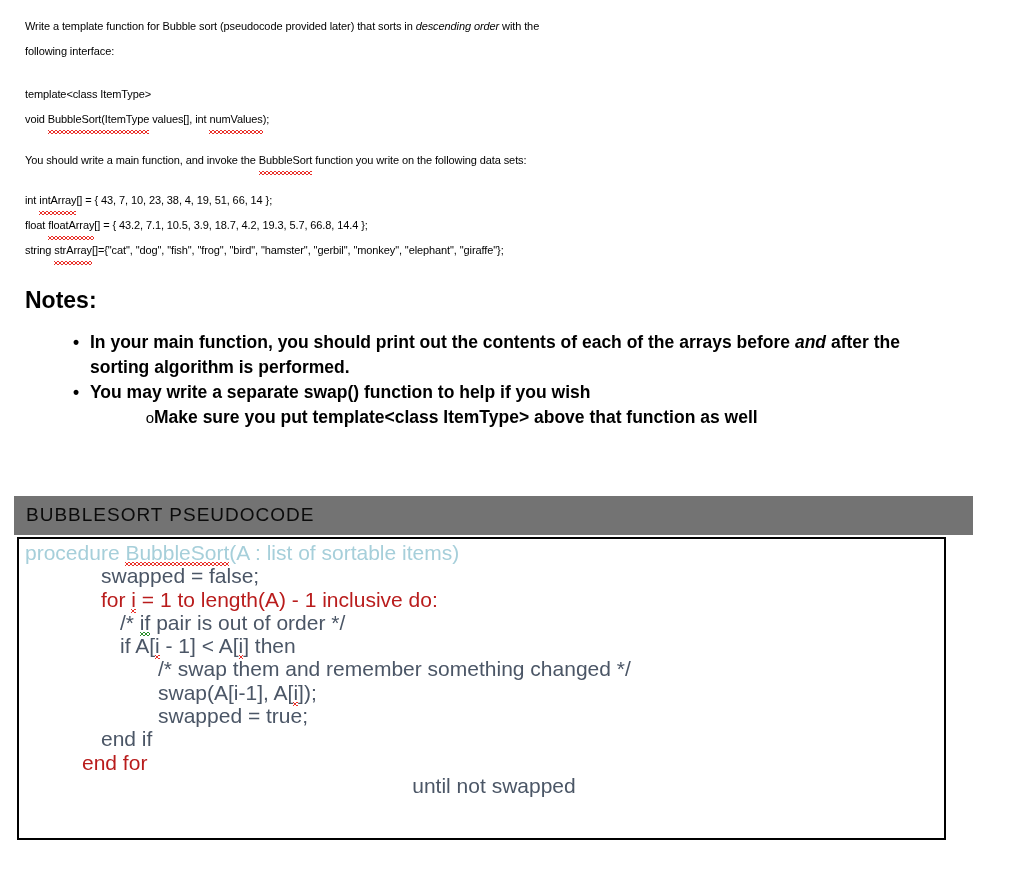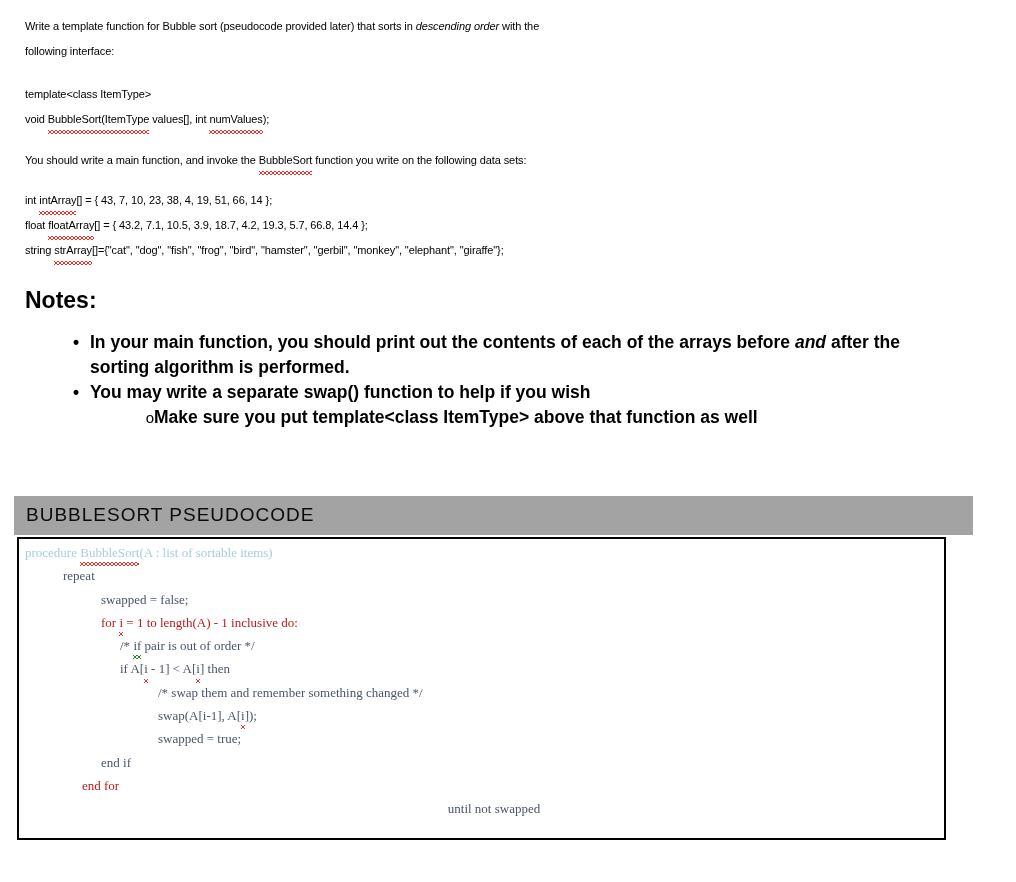--- a/index.html
+++ b/index.html
@@ -105,21 +105,21 @@
   .lvl2 .marker { width: 40px; font-weight: normal; font-size: 15px; }
   .bullet-row em { font-style: italic; }
 
   
   .ps-header {
     position: absolute;
     left: 14px;
     top: 496px;
     width: 959px;
     height: 39px;
-    background: #a3a3a3;
+    background: #737373;
   }
   .ps-header-text {
     position: absolute;
     left: 12px;
     top: 8px;
     font-size: 19px;
     letter-spacing: 1.0px;
     color: #0b0b0b;
   }
 
@@ -131,22 +131,22 @@
     height: 303px;
     border: 2.5px solid #000000;
     background: #ffffff;
     box-sizing: border-box;
     overflow: hidden;
   }
   .code-inner {
     padding: 2px 0 0 6px;
   }
   .cl {
-    font-family: Liberation Serif, serif;
-    font-size: 13px;
+    font-family: Liberation Sans, sans-serif;
+    font-size: 21px;
     line-height: 23.3px;
     white-space: pre;
     color: #4b5666;
   }
   .k-teal { color: #a6cfda; }
   .k-blue { color: #b91c1c; }
   .k-dark { color: #4b5666; }
 
   .ind0 { padding-left: 0px; }
   .ind1 { padding-left: 38px; }
@@ -199,21 +199,20 @@
       </div>
     </div>
 
   <div class="ps-header">
     <div class="ps-header-text">BUBBLESORT PSEUDOCODE</div>
   </div>
 
   <div class="code-box">
     <div class="code-inner" id="code-lines">
         <div class="cl ind0"><span class="k-teal">procedure </span><span class="k-teal sq">BubbleSort</span><span class="k-teal">(A : list of sortable items)</span></div>
-        <div class="cl ind1"><span class="k-dark">repeat</span></div>
         <div class="cl ind2"><span class="k-dark">swapped = false;</span></div>
         <div class="cl ind2"><span class="k-blue">for </span><span class="k-blue sq">i</span><span class="k-blue"> = 1 to length(A) - 1 inclusive do:</span></div>
         <div class="cl ind3"><span class="k-dark">/* </span><span class="k-dark sq sqg">if</span><span class="k-dark"> pair is out of order */</span></div>
         <div class="cl ind3"><span class="k-dark">if A[</span><span class="k-dark sq">i</span><span class="k-dark"> - 1] &lt; A[</span><span class="k-dark sq">i</span><span class="k-dark">] then</span></div>
         <div class="cl ind4"><span class="k-dark">/* swap them and remember something changed */</span></div>
         <div class="cl ind4"><span class="k-dark">swap(A[i-1], A[</span><span class="k-dark sq">i</span><span class="k-dark">]);</span></div>
         <div class="cl ind4"><span class="k-dark">swapped = true;</span></div>
         <div class="cl ind-endif"><span class="k-dark">end if</span></div>
         <div class="cl ind-endfor"><span class="k-blue">end for</span></div>
         <div class="cl ind-until"><span class="k-dark">until not swapped</span></div>

